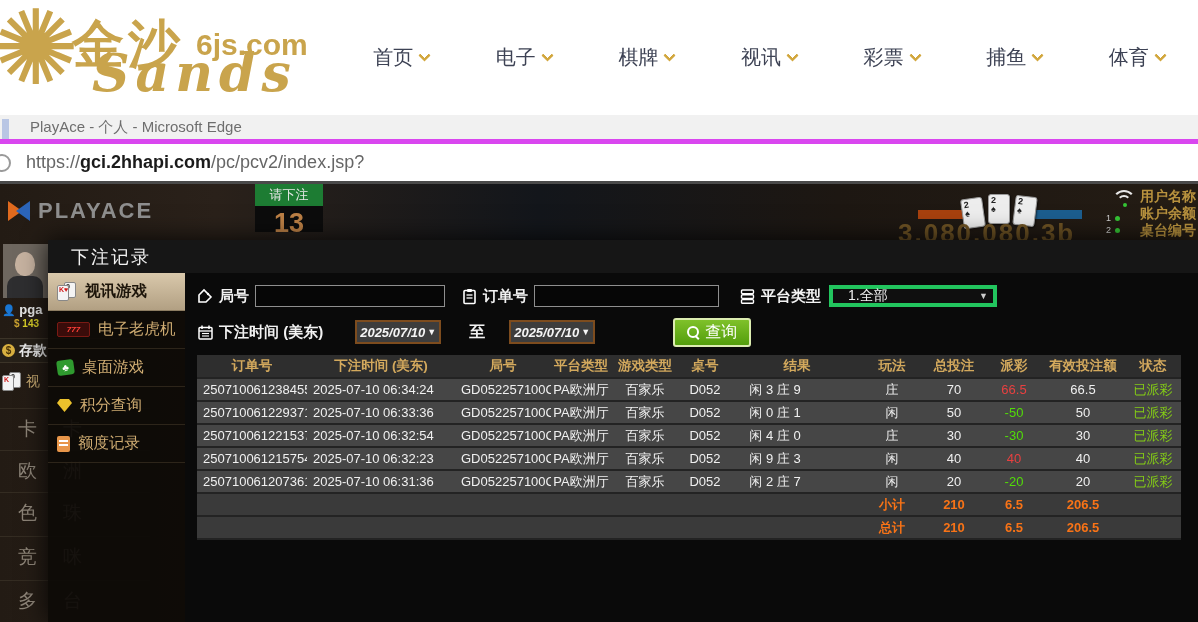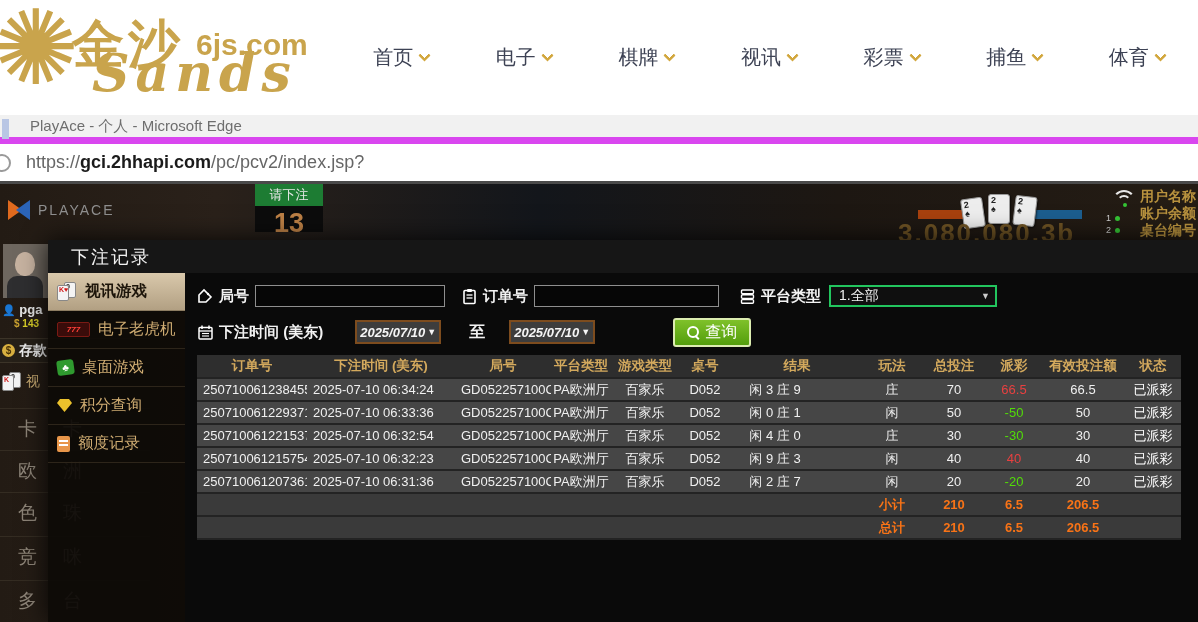--- a/index.html
+++ b/index.html
@@ -15,21 +15,21 @@
   .logo-script { position:absolute; left:92px; top:40px; font-size:52px; font-weight:bold; font-style:italic;
     font-family:"DejaVu Serif","Liberation Serif",serif; letter-spacing:6px; }
   .nav { position:absolute; left:340px; top:0; right:0; height:115px; display:flex; align-items:center; }
   .nav-item { flex:1; display:flex; align-items:center; justify-content:center; gap:7px; cursor:pointer;
     color:#3d4254; font-size:20px; }
   .chev { width:9px; height:9px; border-right:3px solid #d2a73e; border-bottom:3px solid #d2a73e;
     transform:rotate(45deg); margin-top:-5px; border-radius:1px; }
 
   
   .edge-bar { position:absolute; left:0; top:115px; width:1198px; height:29px; background:#f1f1f1;
-    border-bottom:7px solid #d946ef; display:flex; align-items:center; color:#6e6e6e; font-size:15px; }
+    border-bottom:5px solid #d946ef; display:flex; align-items:center; color:#6e6e6e; font-size:15px; }
   .edge-strip { position:absolute; left:2px; top:4px; width:7px; height:20px; background:#b9c6e4; }
   .edge-title { margin-left:30px; }
 
   
   .url-bar { position:absolute; left:0; top:144px; width:1198px; height:40px; background:#ffffff;
     border-bottom:3px solid #4a4a4a; display:flex; align-items:center; font-size:18px; color:#666; }
   .site-ring { position:absolute; left:-7px; top:10px; width:18px; height:18px; border:2px solid #9a9a9a;
     border-radius:50%; }
   .url-text { margin-left:26px; white-space:nowrap; }
   .url-text .host { color:#1b1b1b; font-weight:bold; }
@@ -38,21 +38,21 @@
   .casino { position:absolute; left:0; top:184px; width:1198px; height:438px;
     background:linear-gradient(90deg,#231b14 0%,#2a211a 18%,#13161b 45%,#1d1712 70%,#241c14 100%); }
 
   .game-strip { position:absolute; left:0; top:0; width:1198px; height:56px; }
   .playace { position:absolute; left:8px; top:14px; display:flex; align-items:center; gap:6px; }
   .playace-glyph { width:24px; height:24px; position:relative; }
   .playace-glyph .tri-o { position:absolute; left:0; top:2px; width:0; height:0;
     border-top:10px solid transparent; border-bottom:10px solid transparent; border-left:14px solid #e06a1e; }
   .playace-glyph .tri-b { position:absolute; left:8px; top:2px; width:0; height:0;
     border-top:10px solid transparent; border-bottom:10px solid transparent; border-right:14px solid #2b64b8; }
-  .playace-text { color:#8f8f8f; font-weight:normal; font-size:14px; letter-spacing:2px; }
+  .playace-text { color:#8f8f8f; font-weight:bold; font-size:22px; letter-spacing:2px; }
   .bet-box { position:absolute; left:255px; top:0; width:68px; height:48px; background:#0c0c0c; }
   .bet-box .bet-top { height:22px; background:#1d7c33; color:#e8e8e8; font-size:13px;
     display:flex; align-items:center; justify-content:center; }
   .bet-box .bet-num { height:34px; color:#bd8146; font-size:27px; font-weight:bold;
     display:flex; align-items:center; justify-content:center; }
   .bar-red { position:absolute; left:918px; top:26px; width:50px; height:9px; background:#a8410e; }
   .bar-blue { position:absolute; left:1030px; top:26px; width:52px; height:9px; background:#1c5e8f; }
   .cards { position:absolute; left:962px; top:10px; width:80px; height:36px; }
   .mini-card { position:absolute; width:22px; height:30px; background:#ededed; border:1px solid #9a9a9a;
     border-radius:3px; color:#222; font-size:9px; font-weight:bold; padding:1px 2px; line-height:9px;
@@ -123,23 +123,23 @@
 
   .mcontent { flex:1; background:#0a0a0a; padding:10px 8px 0 12px; position:relative; }
   .frow { display:flex; align-items:center; }
   .frow1 { margin-bottom:9px; height:26px; }
   .frow2 { margin-bottom:9px; height:28px; }
   .flabel { display:flex; align-items:center; gap:5px; color:#f2f2f2; font-size:15px; font-weight:bold;
     white-space:nowrap; }
   .fic { width:17px; height:17px; flex:none; }
   .fic svg { display:block; }
   .finput { width:190px; height:22px; background:#060606; border:1px solid #8e8e8e; margin-left:6px; }
-  .fselect { width:168px; height:22px; background:#0f0f0f; border:2px solid #22c55e; margin-left:8px;
+  .fselect { width:168px; height:22px; background:#0f0f0f; border:4px solid #22c55e; margin-left:8px;
     display:flex; align-items:center; justify-content:space-between; color:#f0f0f0; font-size:14px;
-    padding:0 5px 0 8px; cursor:pointer; }
+    padding:0 5px 0 15px; cursor:pointer; }
   .fselect .caret { color:#cccccc; font-size:9px; }
   .datebox { width:86px; height:24px; background:#3d3d3d; border:2px solid #7d4c1e; color:#f5f5f5;
     font-size:13px; font-weight:bold; display:flex; align-items:center; justify-content:center; gap:2px;
     cursor:pointer; white-space:nowrap;font-style:italic; }
   .datebox .caret { font-size:9px; }
   .to-label { color:#f2f2f2; font-size:16px; font-weight:bold; }
   .search-btn { height:29px; padding:0 12px; background:linear-gradient(#7fc12a,#539e0c);
     border:2px solid #dcedb0; border-radius:3px; color:#ffffff; font-size:16px; display:flex;
     align-items:center; gap:5px; cursor:pointer; }
   .mag { position:relative; width:13px; height:13px; }
@@ -158,21 +158,21 @@
   .cell { text-align:center; overflow:hidden; white-space:nowrap; }
   .cl { text-align:left; padding-left:6px; }
   .span2 { grid-column:span 2; }
   .span8 { grid-column:1 / 9; }
   .play-btn { width:16px; height:16px; border-radius:50%; margin:0 auto; cursor:pointer;
     background:radial-gradient(circle at 35% 30%,#ff6a5a,#cf1212 70%); position:relative; }
   .play-btn::after { content:""; position:absolute; left:6px; top:4px; width:0; height:0;
     border-top:4px solid transparent; border-bottom:4px solid transparent; border-left:6px solid #fff; }
   .pay-win { color:#e84040; }
   .pay-loss { color:#52dc08; }
-  .status { color:#ffffff; }
+  .status { color:#84cc16; }
   .sum-txt { color:#f97316; font-weight:bold; }
 </style>
 </head>
 <body>
 
 <div class="site-header">
   <div class="logo">
     <div class="sunburst">✺</div>
     <div class="logo-cn">金沙</div>
     <div class="logo-domain">6js.com</div>

